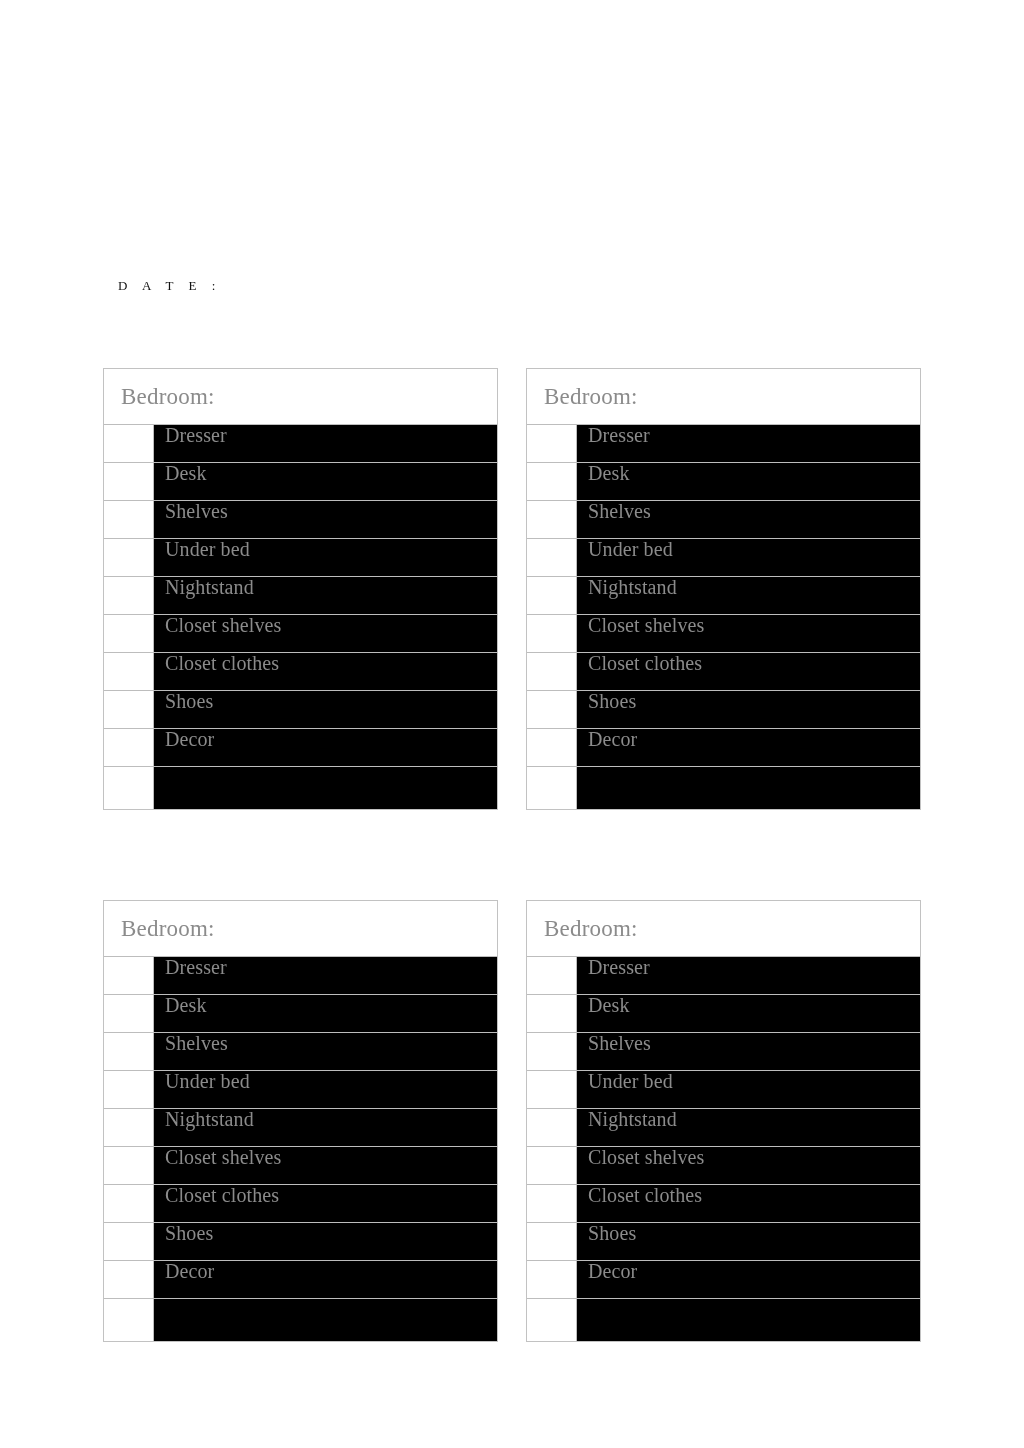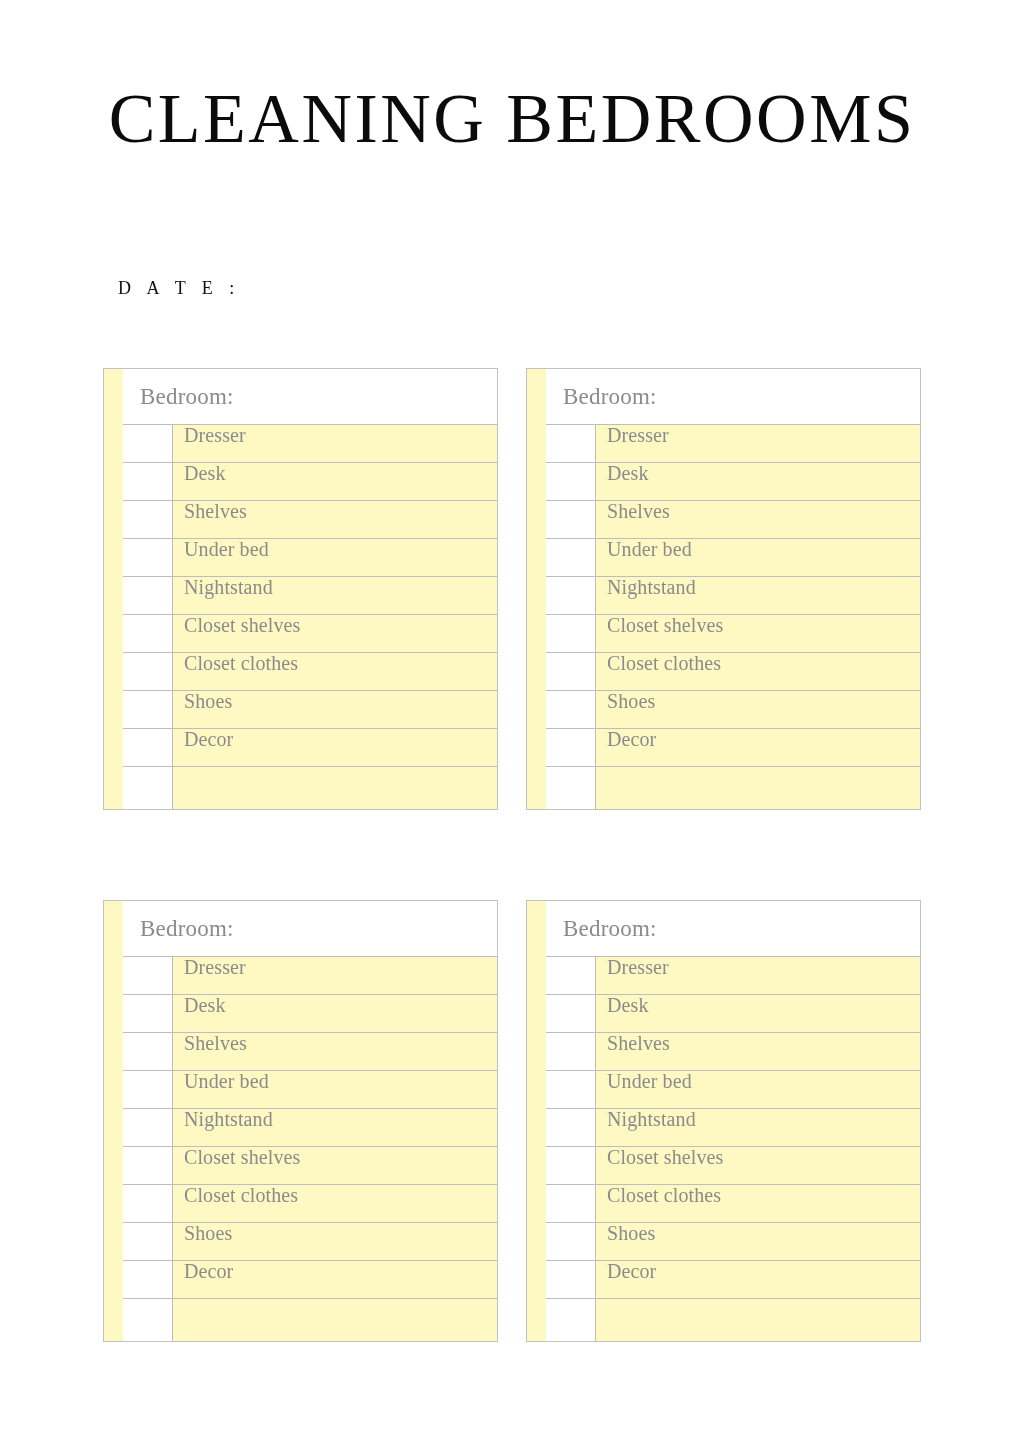--- a/index.html
+++ b/index.html
@@ -37,21 +37,21 @@
     line-height: 1.05;
     white-space: nowrap;
   }
 
   
   .date-label {
     position: absolute;
     top: 278px;
     left: 118px;
     font-family: "Liberation Serif", "DejaVu Serif", serif;
-    font-size: 18px;
+    font-size: 13px;
     font-weight: 400;
     letter-spacing: 6px;
     color: #111111;
     text-align: center;
   }
 
   
   .grid {
     position: absolute;
     top: 368px;
@@ -61,22 +61,21 @@
     grid-template-columns: 395px 395px;
     grid-template-rows: auto auto;
     column-gap: 28px;
     row-gap: 90px;
   }
 
   .card {
     width: 395px;
     box-sizing: border-box;
     border: 1px solid #c2c2c2;
-    background: #fef9c3;
-    padding-left: 19px;
+    background: #000000;
   }
 
   .card-header {
     height: 56px;
     box-sizing: border-box;
     display: flex;
     align-items: center;
     padding-left: 17px;
     border-bottom: 1px solid #bdbdbd;
     background: #ffffff;
@@ -129,21 +128,20 @@
     line-height: 1;
     letter-spacing: 0.1px;
     white-space: nowrap;
   }
 </style>
 </head>
 <body>
 
 <div class="page">
 
-  <div class="title">CLEANING BEDROOMS</div>
 
   <div class="date-label">D A T E :</div>
 
   <div class="grid">
 
   <div class="card">
         <div class="card-header">
           <span class="card-header-text">Bedroom:</span>
         </div>
         <div class="rows">

